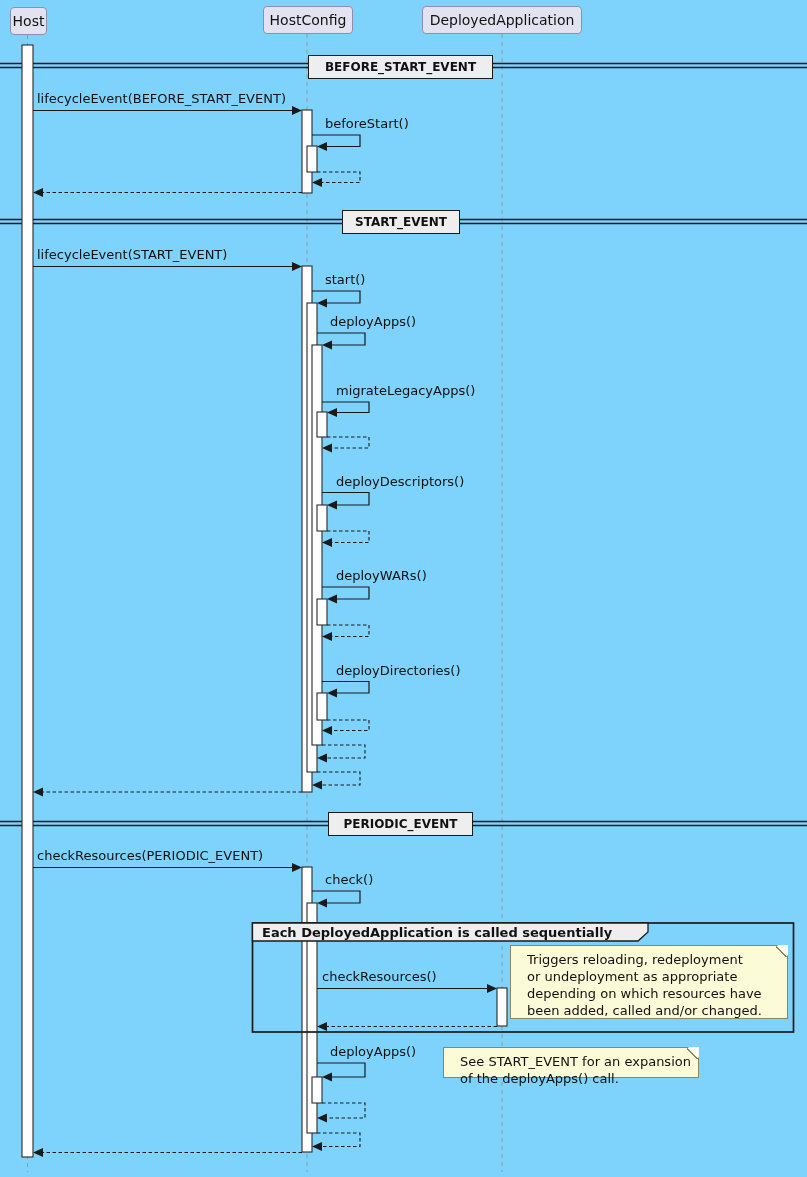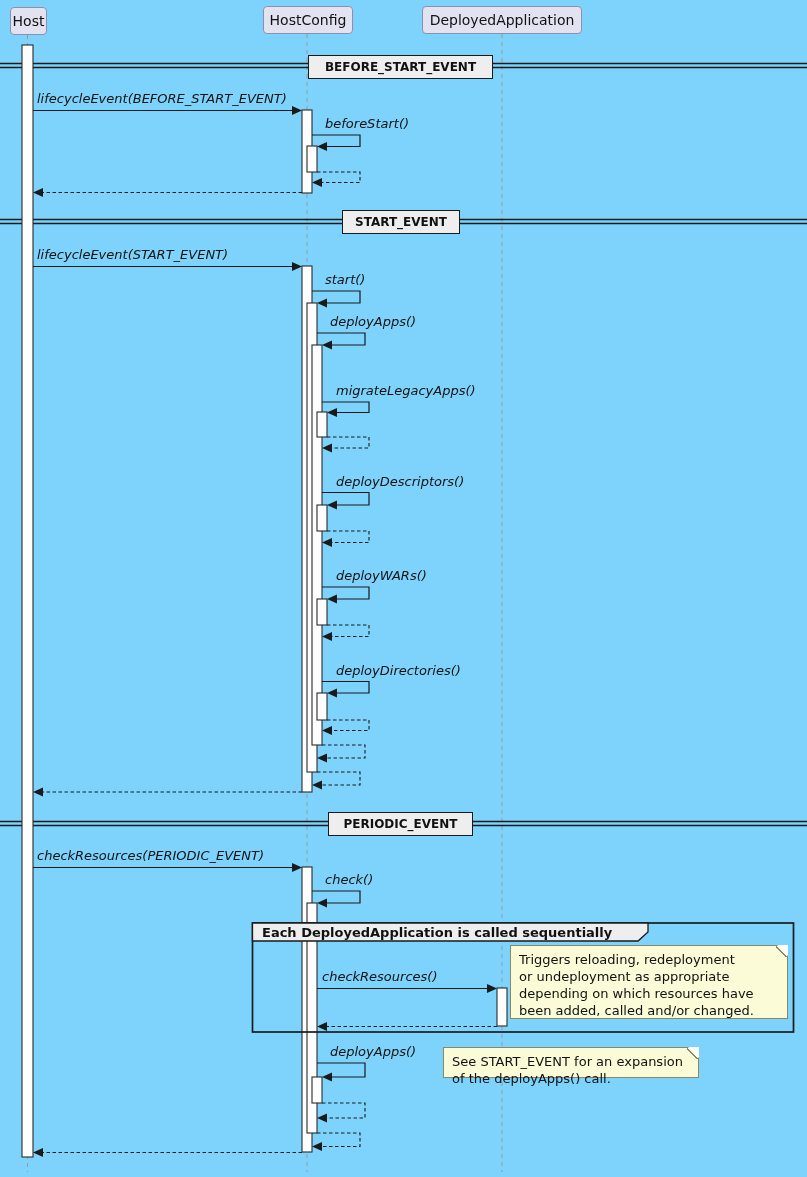--- a/index.html
+++ b/index.html
@@ -12,28 +12,28 @@
     position:absolute;height:28px;background:#E2E2F0;border:1.4px solid #8F8FAD;
     border-radius:4px;display:flex;align-items:center;justify-content:center;
     font-size:14px;color:#111;box-sizing:border-box;white-space:nowrap;
   }
   .divider{
     position:absolute;height:24px;background:#EEEEEE;border:1.8px solid #1a1a1a;
     display:flex;align-items:center;justify-content:center;
     font-size:12px;font-weight:bold;box-sizing:border-box;white-space:nowrap;
   }
   .msg-label{
-    position:absolute;font-size:13px;line-height:15px;white-space:nowrap;color:#111;font-style:italic;
+    position:absolute;font-size:13px;line-height:15px;white-space:nowrap;color:#111;
   }
   .group-title{
     position:absolute;font-size:13px;font-weight:bold;white-space:nowrap;color:#111;
   }
   .note{
     position:absolute;background:#FBFBD7;border:1px solid #888866;
-    font-size:13px;line-height:17px;padding:5px 8px;box-sizing:border-box;color:#111;
+    font-size:13px;line-height:17px;padding:5px 16px;box-sizing:border-box;color:#111;
   }
   .note::before{ 
     content:"";position:absolute;top:-1px;right:-1px;width:0;height:0;
     border-top:11px solid #ffffff;border-left:11px solid transparent;
   }
   .note::after{ 
     content:"";position:absolute;top:0;right:0;width:11px;height:11px;
     background:linear-gradient(225deg, transparent 46%, #888866 47%, #888866 55%, #FBFBD7 56%, transparent 70%);
   }
   .note div{white-space:nowrap;}

